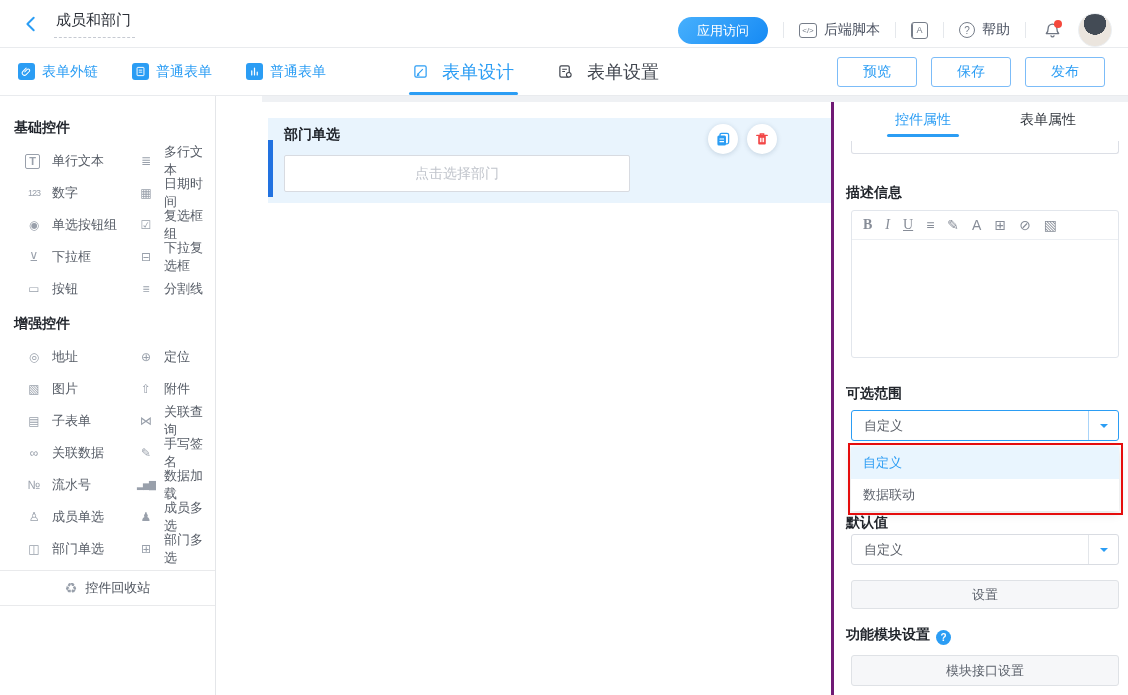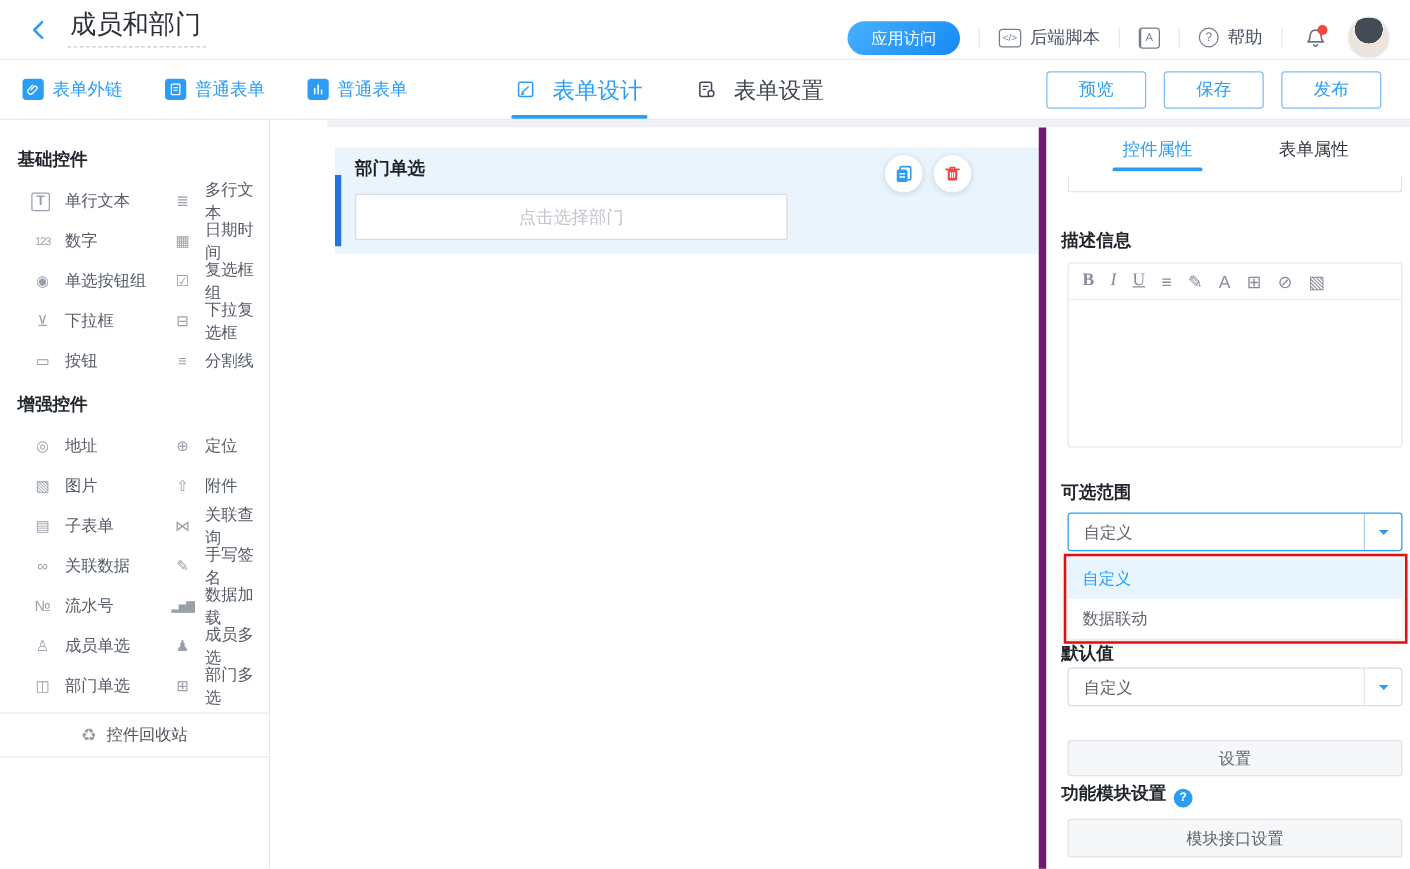--- a/index.html
+++ b/index.html
@@ -3,21 +3,21 @@
 <meta charset="utf-8">
 <style>
   * { margin:0; padding:0; box-sizing:border-box; }
   html,body { width:1128px; height:695px; }
   body { font-family:"Liberation Sans","DejaVu Sans",sans-serif; background:#fff; color:#333; overflow:hidden; }
   .page { position:relative; width:1128px; height:695px; background:#fff; }
 
   
   .hdr { position:absolute; top:0; left:0; right:0; height:48px; background:#fff; border-bottom:1px solid #e9ebee; display:flex; align-items:center; }
   .back { margin-left:20px; width:22px; height:22px; display:flex; align-items:center; justify-content:center; cursor:pointer; }
-  .page-title { margin-left:12px; font-size:21px; color:#2a2e36; padding:0 4px 7px 2px; border-bottom:1px dashed #c6cad2; line-height:20px; }
+  .page-title { margin-left:12px; font-size:15px; color:#2a2e36; padding:0 4px 7px 2px; border-bottom:1px dashed #c6cad2; line-height:20px; }
   .hdr-right { position:absolute; right:16px; top:0; height:60px; display:flex; align-items:center; gap:15px; }
   .pill { height:27px; line-height:27px; padding:0 19px; border-radius:14px; background:linear-gradient(135deg,#47b0fd,#168af4); color:#fff; font-size:13px; border:none; cursor:pointer; }
   .vdiv { width:1px; height:16px; background:#e5e8ec; }
   .hitem { display:flex; align-items:center; gap:7px; font-size:14px; color:#4a5160; cursor:pointer; }
   .ico-box { min-width:18px; height:15px; border:1px solid #767d89; border-radius:3px; font-size:8px; color:#767d89; display:flex; align-items:center; justify-content:center; padding:0 2px; }
   .ico-book { width:17px; height:17px; border:1px solid #767d89; border-radius:3px; font-size:9px; color:#767d89; display:flex; align-items:center; justify-content:center; box-shadow:inset 2px 0 0 -1px #767d89; }
   .ico-help { width:16px; height:16px; border:1px solid #767d89; border-radius:50%; font-size:10px; color:#767d89; display:flex; align-items:center; justify-content:center; }
   .bell { position:relative; width:22px; height:22px; display:flex; align-items:center; justify-content:center; cursor:pointer; }
   .bell .dot { position:absolute; top:1px; right:1px; width:8px; height:8px; border-radius:50%; background:#f5483c; }
   .avatar { width:34px; height:34px; border-radius:50%; background:radial-gradient(circle at 50% 30%, #434b55 0 40%, #ebe5de 41%); border:1px solid #eceff2; cursor:pointer; }
@@ -54,21 +54,21 @@
   .canvas { position:absolute; top:102px; left:262px; width:569px; bottom:0; background:#fff; }
   .widget { position:absolute; left:6px; top:16px; right:0; height:85px; background:#e9f4fd; cursor:pointer; }
   .wbar { position:absolute; left:0; top:22px; width:5px; height:57px; background:#2272e0; }
   .wtitle { position:absolute; left:16px; top:8px; font-size:14px; font-weight:bold; color:#20242b; }
   .winput { position:absolute; left:16px; top:37px; width:346px; height:37px; background:#fff; border:1px solid #d8dbe1; border-radius:2px; line-height:35px; text-align:center; color:#c1c5cc; font-size:14px; cursor:pointer; }
   .wact { position:absolute; top:6px; width:30px; height:30px; border-radius:50%; background:#fff; box-shadow:0 1px 5px rgba(30,60,90,.18); display:flex; align-items:center; justify-content:center; cursor:pointer; }
   .wact.copy { left:440px; }
   .wact.del  { left:479px; }
 
   
-  .panel { position:absolute; top:102px; left:831px; right:0; bottom:0; background:#fff; border-left:6px solid #701a75; }
+  .panel { position:absolute; top:102px; left:831px; right:0; bottom:0; background:#fff; border-left:3px solid #701a75; }
   .ptab { position:absolute; top:6px; font-size:14px; color:#33383f; cursor:pointer; line-height:22px; }
   .ptab.active { color:#2b9df4; }
   .ptab-underline { position:absolute; left:53px; top:32px; width:72px; height:3px; border-radius:2px; background:#2b9df4; }
   .partial-field { position:absolute; left:17px; top:39px; width:268px; height:13px; border:1px solid #dcdfe6; border-top:none; border-radius:0 0 3px 3px; }
   .plabel { position:absolute; left:12px; font-size:14px; font-weight:bold; color:#22262c; }
   .rtbox { position:absolute; left:17px; top:108px; width:268px; height:148px; border:1px solid #e2e6ec; border-radius:3px; }
   .rtrow { height:29px; border-bottom:1px solid #eceff3; display:flex; align-items:center; gap:13px; padding:0 11px; color:#878d98; font-size:14px; }
   .rtrow span { cursor:pointer; line-height:16px; }
   .rtrow span:nth-child(1){ font-weight:bold; font-family:"Liberation Serif","DejaVu Serif",serif; }
   .rtrow span:nth-child(2){ font-style:italic; font-family:"Liberation Serif","DejaVu Serif",serif; }
@@ -361,21 +361,21 @@
     <div class="red-annot"></div>
 
     <div class="plabel" style="top:412px;">默认值</div>
     <div class="sel plain" style="top:432px;">
       <span class="val">自定义</span>
       <span class="caret-seg">
           <span class="caret"></span>
         </span>
     </div>
 
-    <button class="gbtn" style="top:490px;">设置</button>
+    <button class="gbtn" style="top:478px;">设置</button>
 
     <div class="plabel" style="top:524px;">
       <span>功能模块设置</span><span class="qmark">?</span>
     </div>
     <button class="gbtn" style="top:553px; height:31px;">模块接口设置</button>
   </div>
 
 </div>
 
 </body></html>

